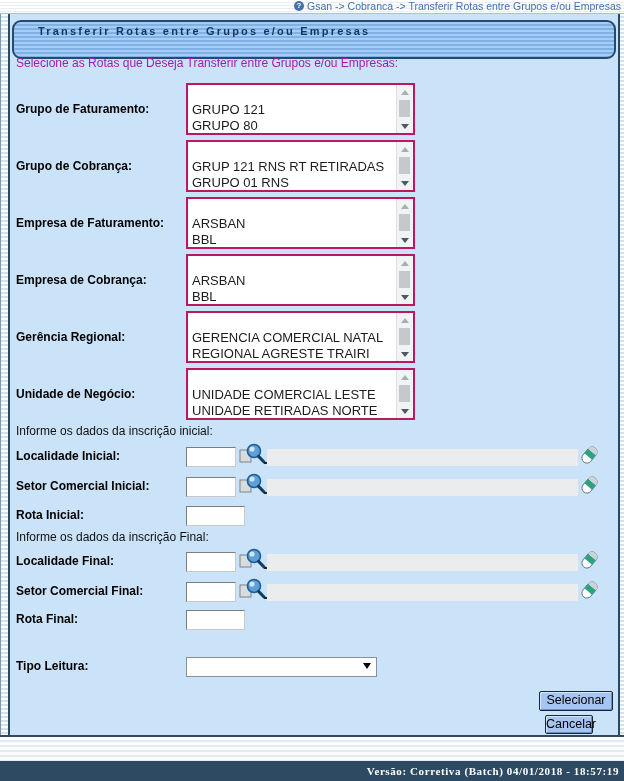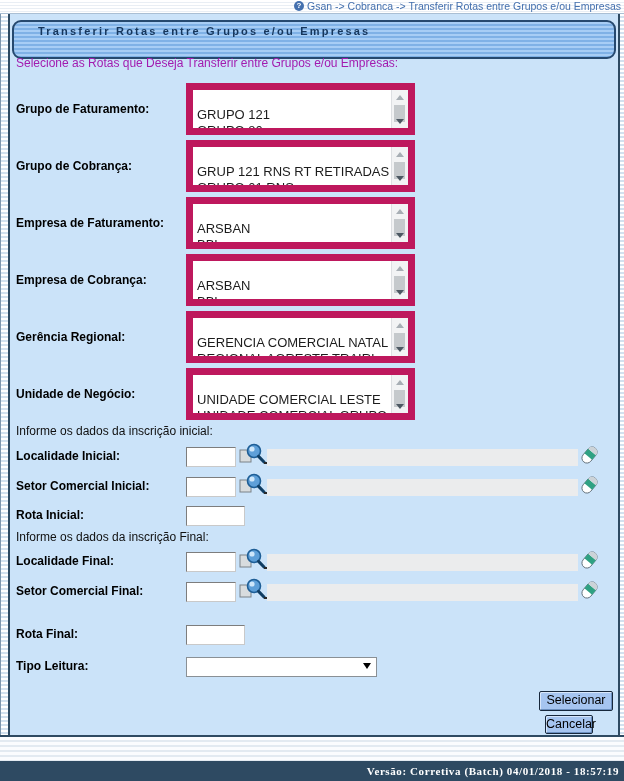--- a/index.html
+++ b/index.html
@@ -33,21 +33,21 @@
     border:2px solid #26496F;border-radius:9px;
     background:repeating-linear-gradient(180deg,#a7cdf5 0 2px,#7fb1e6 2px 4px);
     color:var(--title-text,#16365C);font-size:11px;font-weight:bold;letter-spacing:2.2px;
     line-height:19px;padding-left:24px;white-space:nowrap;}
   .intro{position:absolute;left:16px;top:56px;font-size:12px;color:#a21caf;}
   
   .list-row{position:absolute;left:16px;width:592px;height:52px;}
   .list-label{position:absolute;left:0;top:50%;transform:translateY(-50%);
     font-size:12px;font-weight:bold;color:#000;}
   .listbox{position:absolute;left:170px;top:0;width:229px;height:52px;box-sizing:border-box;
-    background:#fff;border:7px solid #be185d;overflow:hidden;}
+    background:#fff;border:2px solid #be185d;overflow:hidden;}
   .opt{height:16px;line-height:16px;font-size:13px;padding-left:4px;color:#1c1c1c;
     white-space:nowrap;overflow:hidden;}
   .opt.empty{height:17px;}
   .sb{position:absolute;right:0;top:0;bottom:0;width:16px;background:#f2f3f4;border-left:1px solid #dddfe2;}
   .sb-btn{position:absolute;left:0;width:15px;height:14px;display:flex;align-items:center;justify-content:center;}
   .sb-up{top:0;}
   .sb-down{bottom:0;}
   .tri-up{width:0;height:0;border-left:4px solid transparent;border-right:4px solid transparent;
     border-bottom:5px solid #a7aeb4;}
   .tri-down{width:0;height:0;border-left:4px solid transparent;border-right:4px solid transparent;
@@ -183,21 +183,21 @@
           </div>
       </div>
     </div>
   </div>
 
   <div class="list-row" style="top:368px">
     <span class="list-label">Unidade de Negócio:</span>
     <div class="listbox">
       <div class="opt empty"></div>
       <div class="opt">UNIDADE COMERCIAL LESTE</div>
-      <div class="opt">UNIDADE COMERCIAL GRUPO</div>
+      <div class="opt">UNIDADE RETIRADAS NORTE</div>
       <div class="sb">
         <div class="sb-btn sb-up">
             <div class="tri-up"></div>
           </div>
         <div class="sb-thumb"></div>
         <div class="sb-btn sb-down">
             <div class="tri-down"></div>
           </div>
       </div>
     </div>
@@ -293,21 +293,21 @@
     <span class="namefield" style="left:251px;width:311px"></span>
     <span class="borracha" style="left:567px">
       <svg width="13" height="20" viewBox="0 0 13 20">
         <rect x="1.5" y="1" width="10" height="18" rx="5" fill="#ffffff" stroke="#5e6e78" stroke-width="0.9"></rect>
         <path d="M1.5 6 h10 v6 h-10 z" fill="#2fa183"></path>
         <path d="M1.5 5.2 a5 4.2 0 0 1 10 0 v0.8 h-10 z" fill="#ccd3d8"></path>
       </svg>
     </span>
   </div>
 
-  <div class="f-row" style="top:624px">
+  <div class="f-row" style="top:609px">
     <span class="f-label">Rota Final:</span>
     <input class="tbox" style="left: 170px; top: 1px; width: 59px;" value="">
   </div>
 
   <div class="f-row" style="top:656px">
     <span class="f-label">Tipo Leitura:</span>
     <div class="selbox">
       <span></span>
       <span class="arrow"></span>
     </div>

